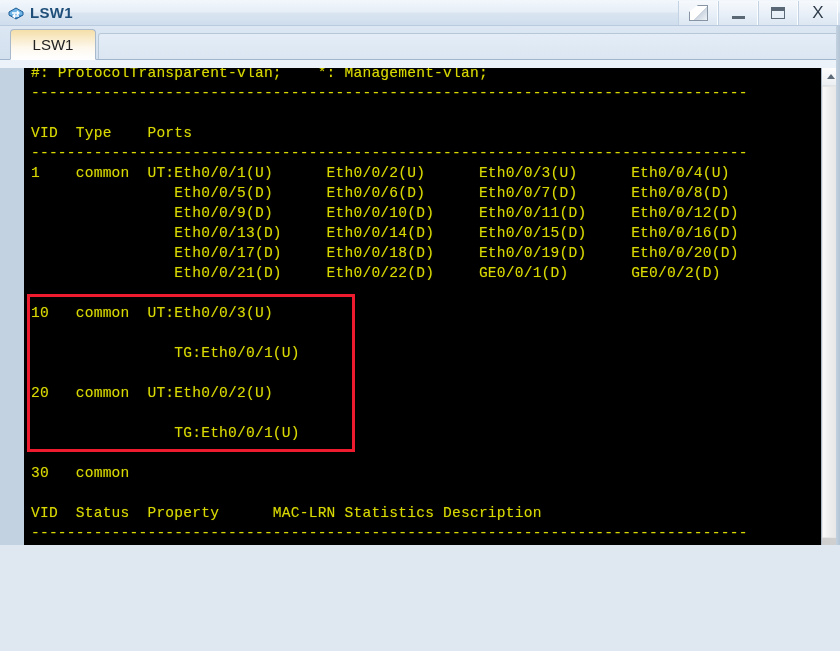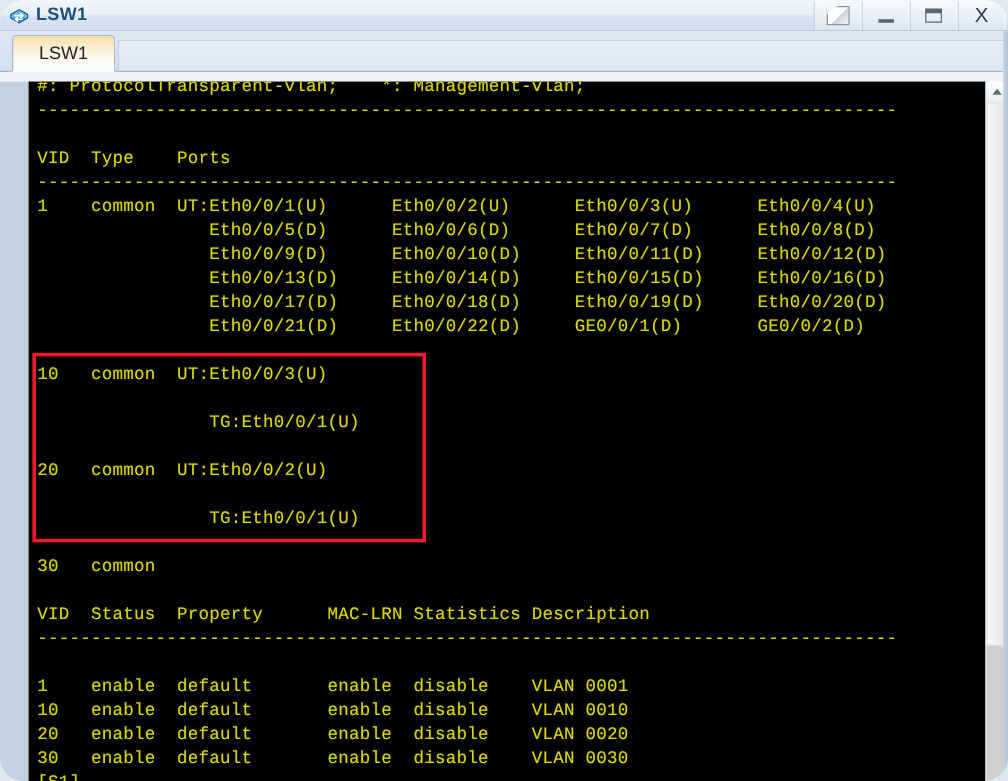--- a/index.html
+++ b/index.html
@@ -10,24 +10,23 @@
     overflow: hidden;
     font-family: "Liberation Sans", sans-serif;
   }
   body {
     background: #dfe7f0;
   }
 
   
   #window {
     position: relative;
-    width: 840px; height: 651px;
+    width: 840px; height: 545px;
     background: linear-gradient(to bottom, #eff4fa 0%, #e2ebf5 55%, #d6e2f0 100%);
     overflow: hidden;
-    border-radius: 20px;
   }
 
   
   #titlebar {
     position: absolute; left: 0; top: 0;
     width: 840px; height: 26px;
     background: linear-gradient(to bottom, #f2f7fc 0%, #e6eef7 48%, #dae5f1 52%, #cfdded 100%);
     border-bottom: 1px solid #b9cade;
     display: flex; align-items: center;
   }

